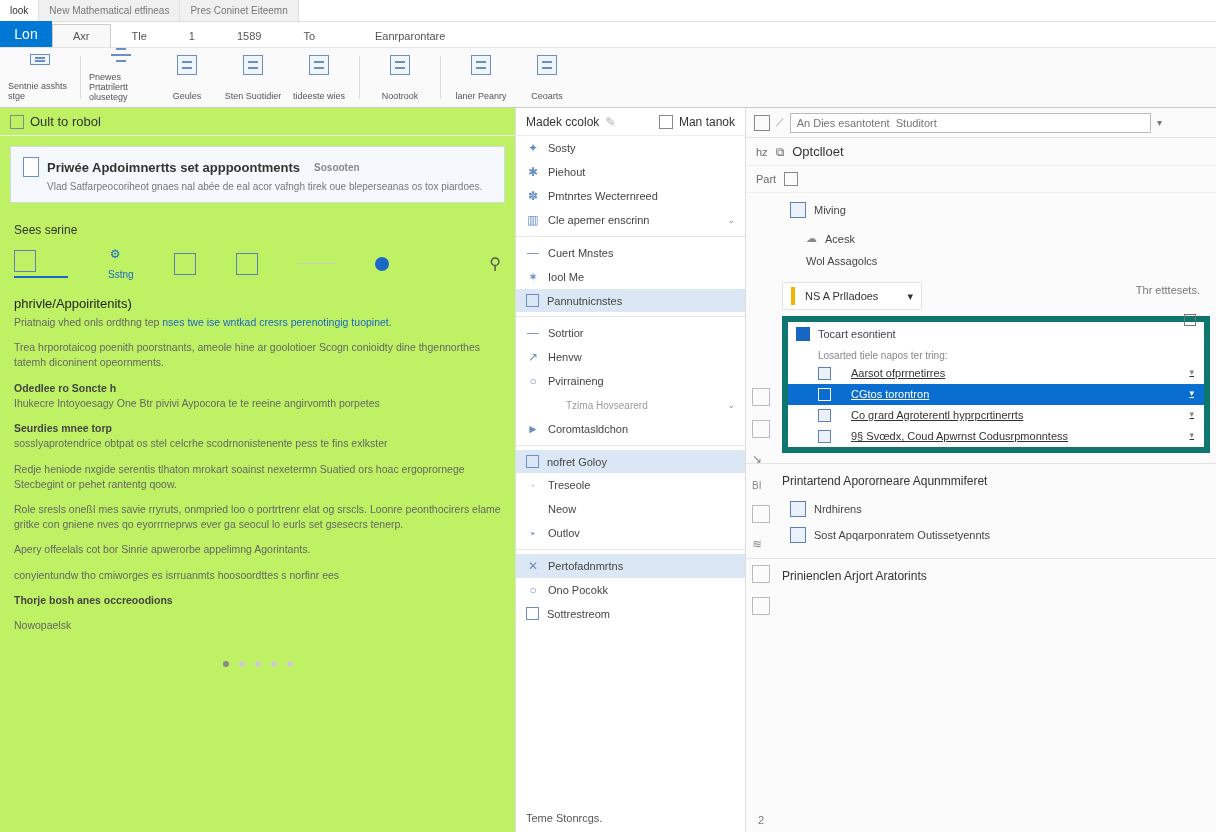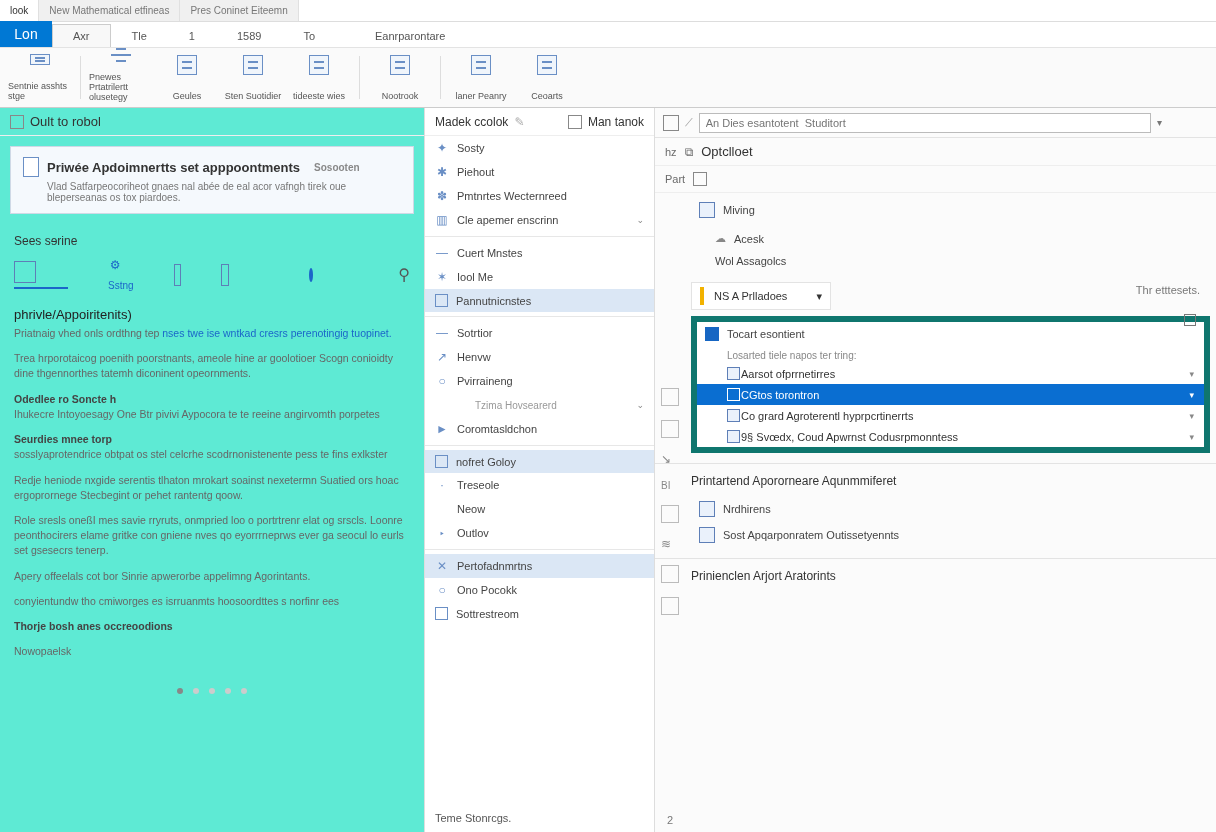--- a/index.html
+++ b/index.html
@@ -23,21 +23,21 @@
   .r-ic::after{content:""; position:absolute; width:10px; height:2px; background:#6a8fc5; top:5px;}
   .r-ic::before{content:""; position:absolute; width:10px; height:2px; background:#6a8fc5; bottom:5px;}
   .ribbon-group-sep{ width:1px; background:#ddd; margin:4px 6px;}
 
   
   .panels { display:flex; height: calc(832px - 22px - 26px - 60px); }
   .panel-title-bar { height:28px; display:flex; align-items:center; padding:0 10px; font-size:13px; color:#333; border-bottom:1px solid #eee; gap:6px;}
   .panel-title-bar .sq { width:14px; height:14px; border:1px solid #888;}
   
   
-  .pane-left { width: 425px; background:#5eead4; border-right:1px solid #ddd; display:flex; flex-direction:column;}
+  .pane-left { width: 516px; background:#bef264; border-right:1px solid #ddd; display:flex; flex-direction:column;}
   .article-card { margin:10px; border:1px solid #cfd9e6; background:#f5f9fd; padding:10px 12px; }
   .article-card h3{ font-size:13px; font-weight:600; color:#333; display:flex; gap:8px; align-items:center;}
   .article-card .doc-ic{width:16px;height:20px;border:1px solid #6a8fc5;background:#fff;}
   .article-card .sub{ font-size:10px; color:#777; margin-top:4px; margin-left:24px;}
   .article-block { margin:10px 14px; }
   .article-block h4{ font-size:12px; font-weight:400; color:#333; margin-bottom:8px;}
   .iconrow { display:flex; gap:40px; margin:10px 0 16px 0; align-items:center;}
   .iconrow .ic { width:22px; height:22px; border:1px solid #5e7fb7;}
   .blue-underline { height:2px; background:#1b66c9; width:54px; margin-top:4px;}
   .flow-line { height:1px; background:#ccc; flex:1;}
@@ -72,21 +72,21 @@
   .quick-row { display:flex; align-items:center; gap:8px; padding:6px 10px; font-size:11px; color:#6a6a6a; border-bottom:1px solid #eee;}
   .quick-row .ic{ width:14px; height:14px; border:1px solid #888;}
   .opt-group { padding:4px 6px 4px 36px;}
   .opt-item{ display:flex; align-items:center; gap:8px; padding:5px 8px; font-size:11px; color:#444;}
   .opt-item .ic{ width:16px; height:16px; border:1px solid #5e7fb7; background:#eaf1fb;}
   .yellow-bar{ width:4px; height:18px; background:#f2b200; margin-right:4px;}
   .list-box { margin:4px 6px 4px 36px; border:6px solid #0f766e; background:#fff;}
   .list-head{ padding:5px 8px; font-size:11px; color:#444; display:flex; align-items:center; gap:8px;}
   .list-head .ic{ width:14px;height:14px;background:#1666c3;}
   .list-sub{ padding:4px 10px 2px 30px; font-size:10px; color:#888;}
-  .list-row{ padding:4px 10px 4px 30px; font-size:11px; display:flex; align-items:center; gap:1px;}
+  .list-row{ padding:4px 10px 4px 30px; font-size:11px; display:flex; align-items:flex-start; gap:20px;text-decoration:underline;}
   .list-row .ic{ width:13px;height:13px;border:1px solid #5e7fb7;background:#eaf1fb;}
   .list-row.selected{ background:#0a6ed1; color:#fff;}
   .list-row.selected .ic{ border-color:#fff; background:transparent;}
   .list-row .chev{ margin-left:auto; font-size:9px; color:#888;}
   .list-row.selected .chev{ color:#fff;}
   .group-sep{ height:1px; background:#e3e3e3; margin:6px 0;}
   .group-title{ padding:4px 6px 4px 36px; font-size:12px; color:#333; display:flex; align-items:center; gap:6px;}
   .counter-chip{ margin:6px 0 2px 36px; background:#fff; border:1px solid #e3e3e3; padding:4px 8px; width:140px; font-size:11px; display:flex; align-items:center; gap:6px;}
   .right-caption{ position:absolute; top:176px; right:16px; font-size:11px; color:#777;}
   .right-mini{ position:absolute; top:206px; right:20px; width:12px; height:12px; border:1px solid #777;}

